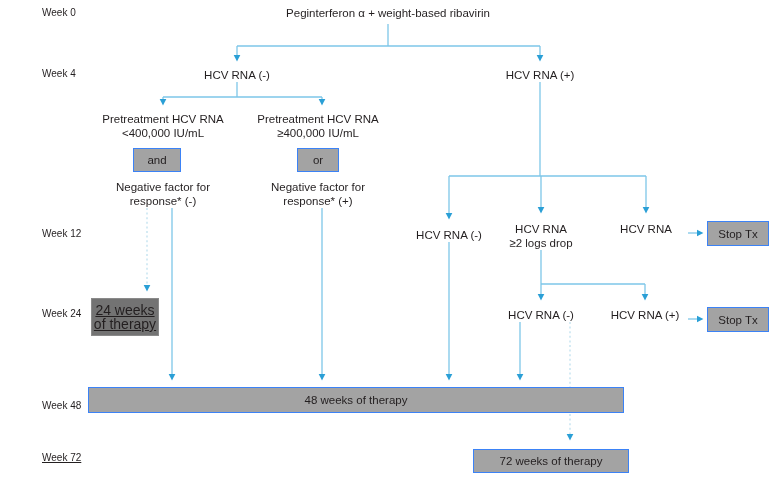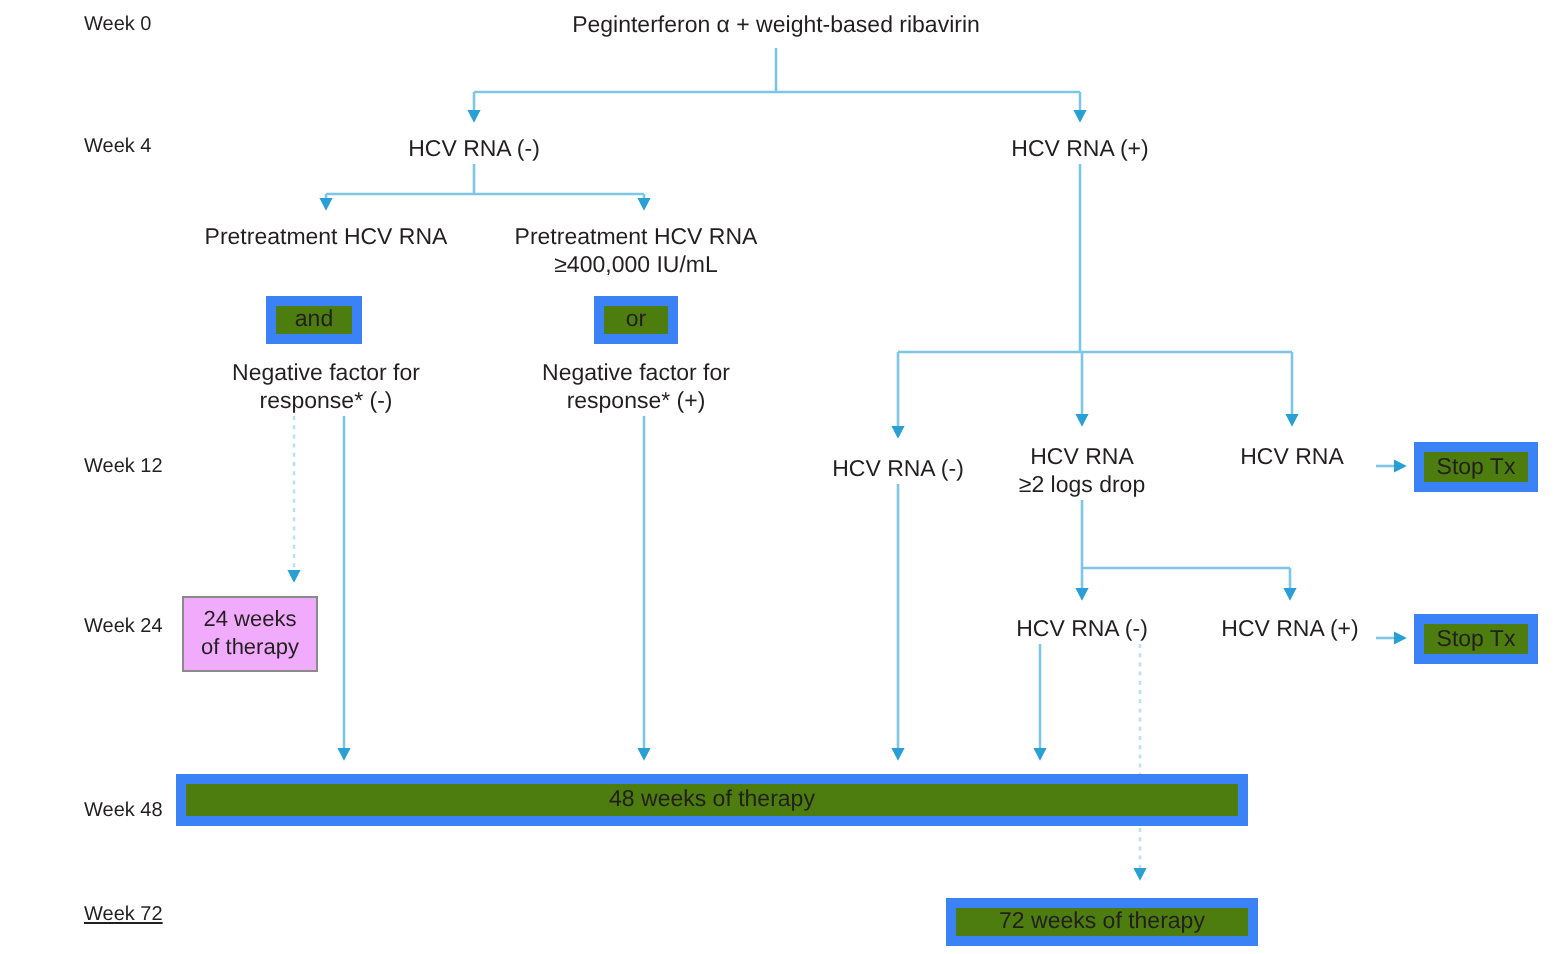--- a/index.html
+++ b/index.html
@@ -43,44 +43,45 @@
     position:absolute;
     font-size:11.5px;
     color:#231f20;
     white-space:nowrap;
     text-align:center;
     z-index:2;
   }
   .boxblue{
     position:absolute;
     box-sizing:border-box;
-    border:5px solid #3b82f6;
-    background:#4d7c0f;
+    border:1px solid #3b82f6;
+    background:#a3a3a3;
     font-size:11.5px;
     color:#231f20;
     display:flex;
     align-items:center;
     justify-content:center;
     text-align:center;
     line-height:14px;
     z-index:3;
   }
   .boxgray{
     position:absolute;
     box-sizing:border-box;
     border:1px solid #8a8a8a;
-    background:#f0abfc;
-    font-size:11px;
+    background:#737373;
+    font-size:14px;
     color:#231f20;
     display:flex;
     align-items:center;
     justify-content:center;
     text-align:center;
     line-height:14px;
     z-index:3;
+    text-decoration:underline;
   }
   .boxgray span,.boxblue span{display:block;}
 </style>
 </head>
 <body>
 
 <div id="chart">
 
   <svg id="wires" viewBox="0 0 783 477" width="783" height="477" xmlns="http://www.w3.org/2000/svg">
     <defs>
@@ -169,20 +170,21 @@
   <div class="node" style="left:177px;top:68px;width:120px;">
     <div>HCV RNA (-)</div>
   </div>
 
   <div class="node" style="left:480px;top:68px;width:120px;">
     <div>HCV RNA (+)</div>
   </div>
 
   <div class="node" style="left:88px;top:112px;width:150px;">
     <div>Pretreatment HCV RNA</div>
+    <div>&lt;400,000 IU/mL</div>
   </div>
 
   <div class="node" style="left:243px;top:112px;width:150px;">
     <div>Pretreatment HCV RNA</div>
     <div>≥400,000 IU/mL</div>
   </div>
 
   <div class="node" style="left:93px;top:180px;width:140px;">
     <div>Negative factor for</div>
     <div>response* (-)</div>

